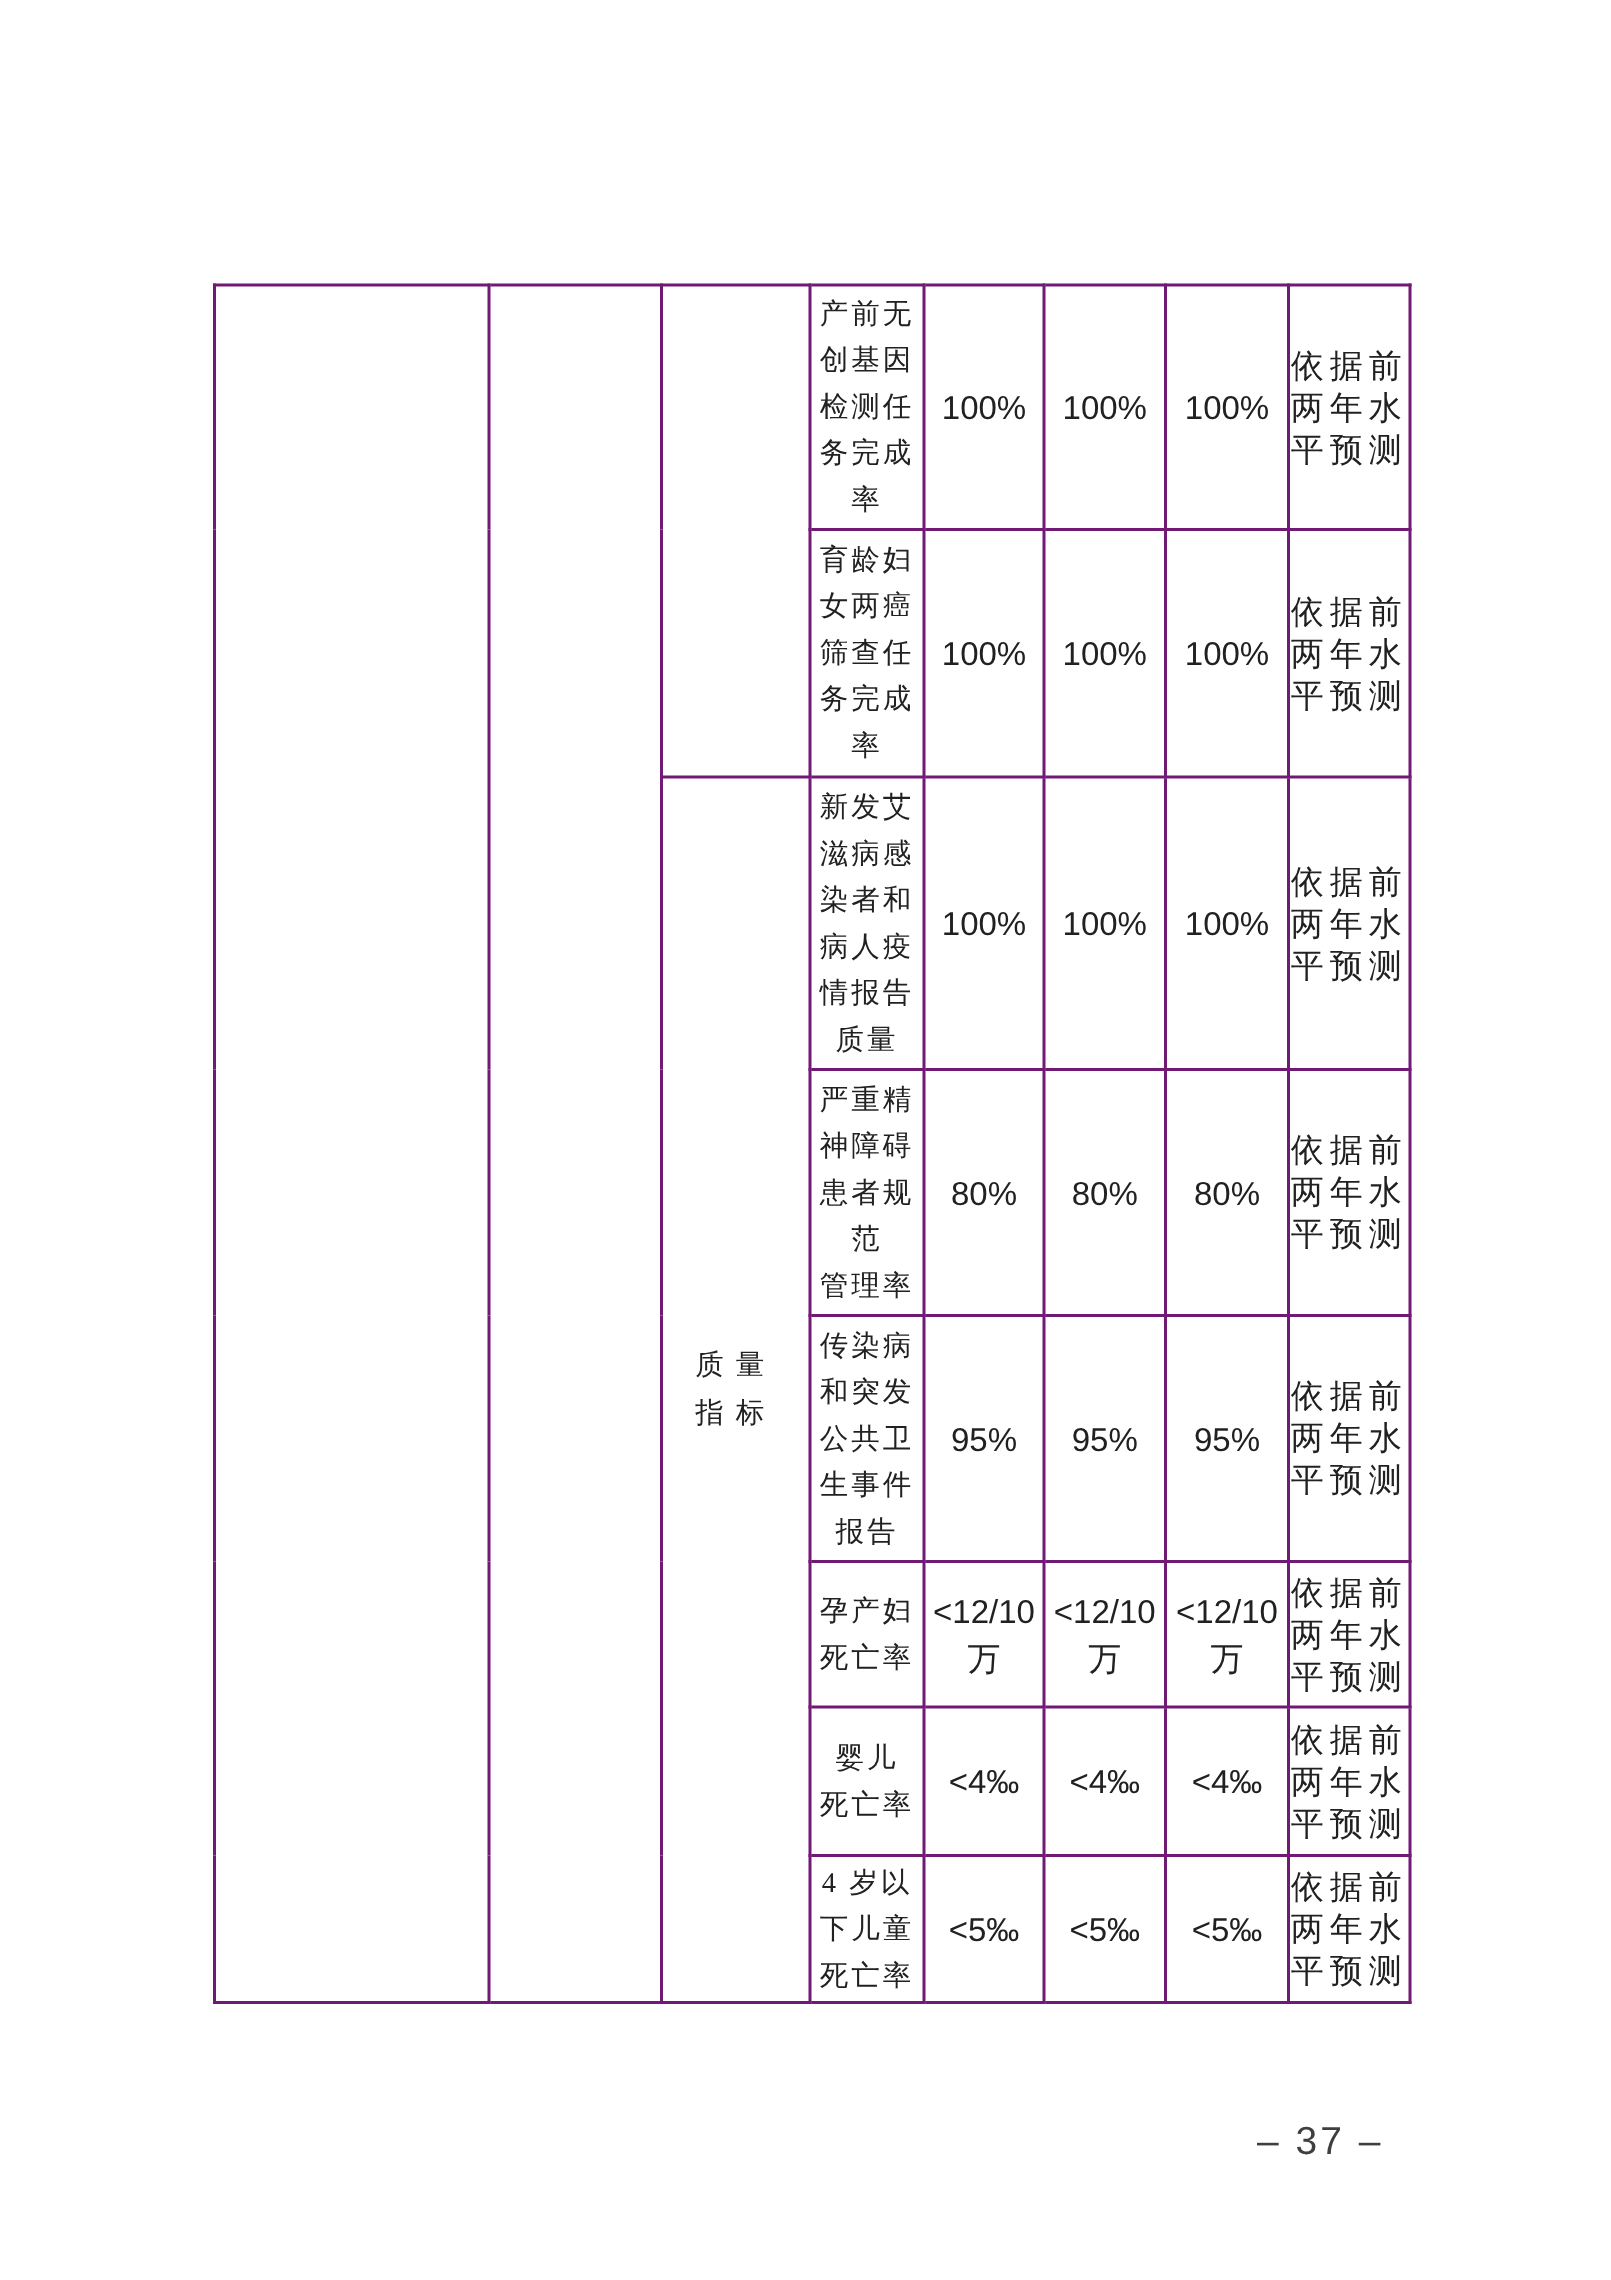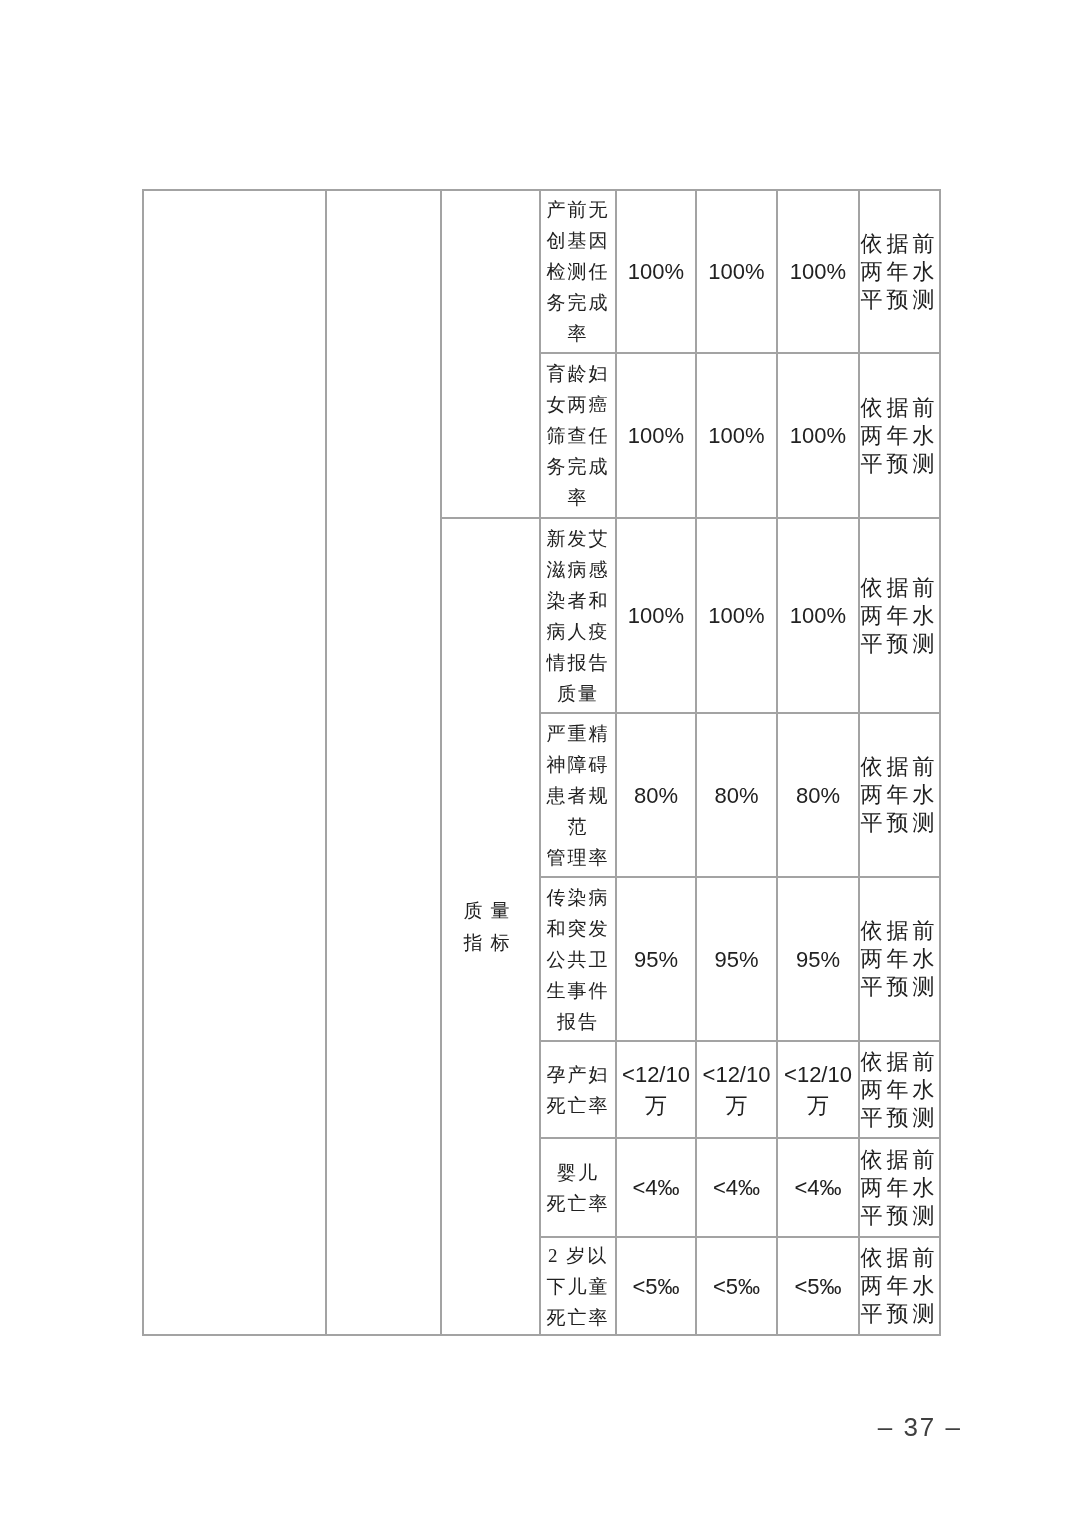--- a/index.html
+++ b/index.html
@@ -15,21 +15,21 @@
   }
   table.perf-table {
     position: absolute;
     left: 142px;
     top: 189px;
     width: 797px;
     border-collapse: collapse;
     table-layout: fixed;
   }
   table.perf-table td {
-    border: 2px solid #a3a3a3;
+    border: 2px solid #701a75;
     text-align: center;
     vertical-align: middle;
     white-space: pre-line;
     padding: 0;
     overflow: hidden;
   }
   td.ind {
     font-size: 19px;
     line-height: 31px;
     letter-spacing: 2px;
@@ -59,21 +59,21 @@
   tr.rh3 { height: 164px; }
   tr.rh4 { height: 164px; }
   tr.rh5 { height: 97px; }
   tr.rh6 { height: 99px; }
   tr.rh7 { height: 98px; }
   .pagenum {
     position: absolute;
     left: 838px;
     top: 1412px;
     width: 124px;
-    text-align: right;
+    text-align: left;
     font-family: "Liberation Sans", "DejaVu Sans", sans-serif;
     font-size: 26px;
     color: #3f3f3f;
     letter-spacing: 2px;
   }
 </style>
 </head>
 <body>
 
 <div class="page">
@@ -178,21 +178,21 @@
         <td class="ind">婴儿
 死亡率</td>
         <td class="val">&lt;4‰</td>
         <td class="val">&lt;4‰</td>
         <td class="val">&lt;4‰</td>
         <td class="basis">依据前
 两年水
 平预测</td>
       </tr>
       <tr class="rh7">
-        <td class="ind">2 岁以
+        <td class="ind">4 岁以
 下儿童
 死亡率</td>
         <td class="val">&lt;5‰</td>
         <td class="val">&lt;5‰</td>
         <td class="val">&lt;5‰</td>
         <td class="basis">依据前
 两年水
 平预测</td>
       </tr>
     </tbody>

